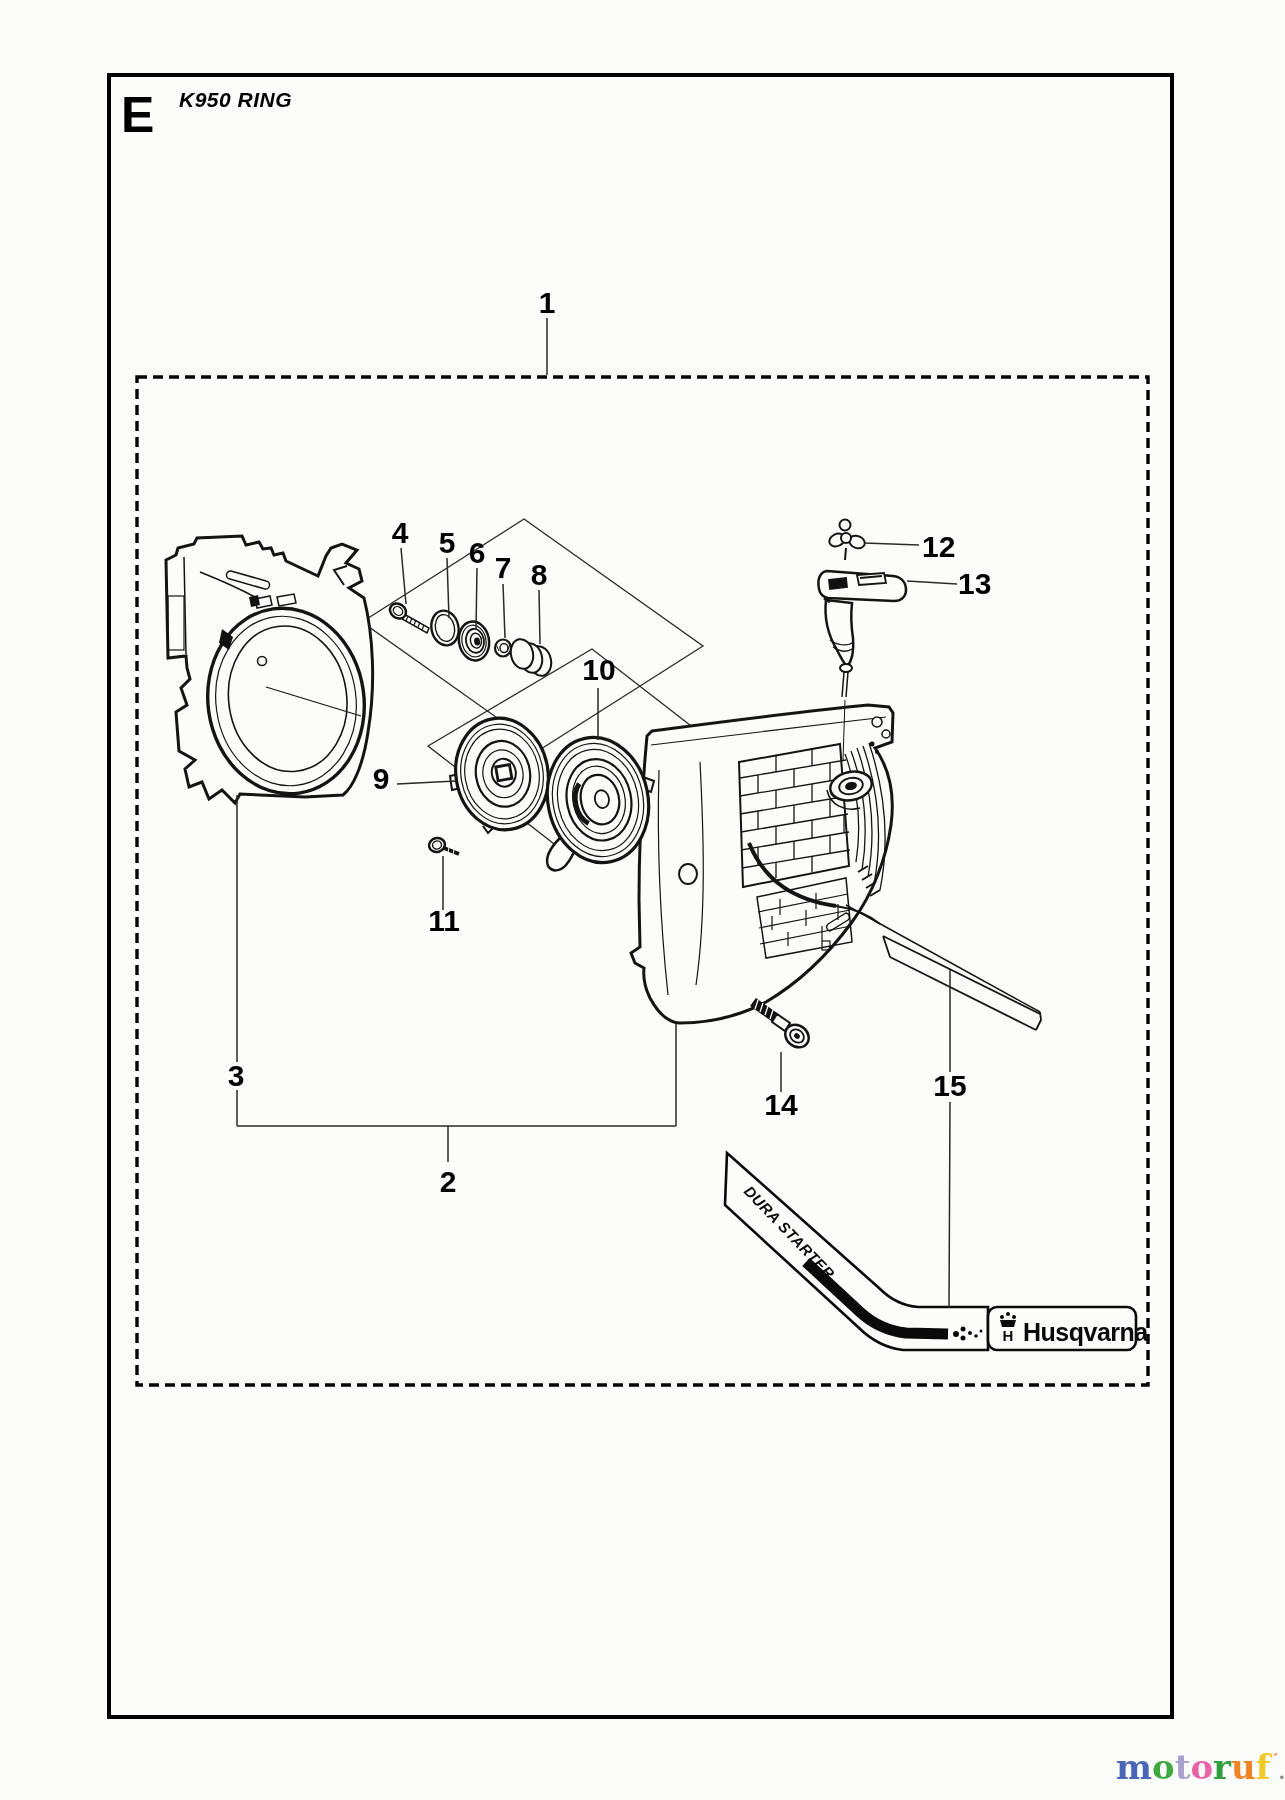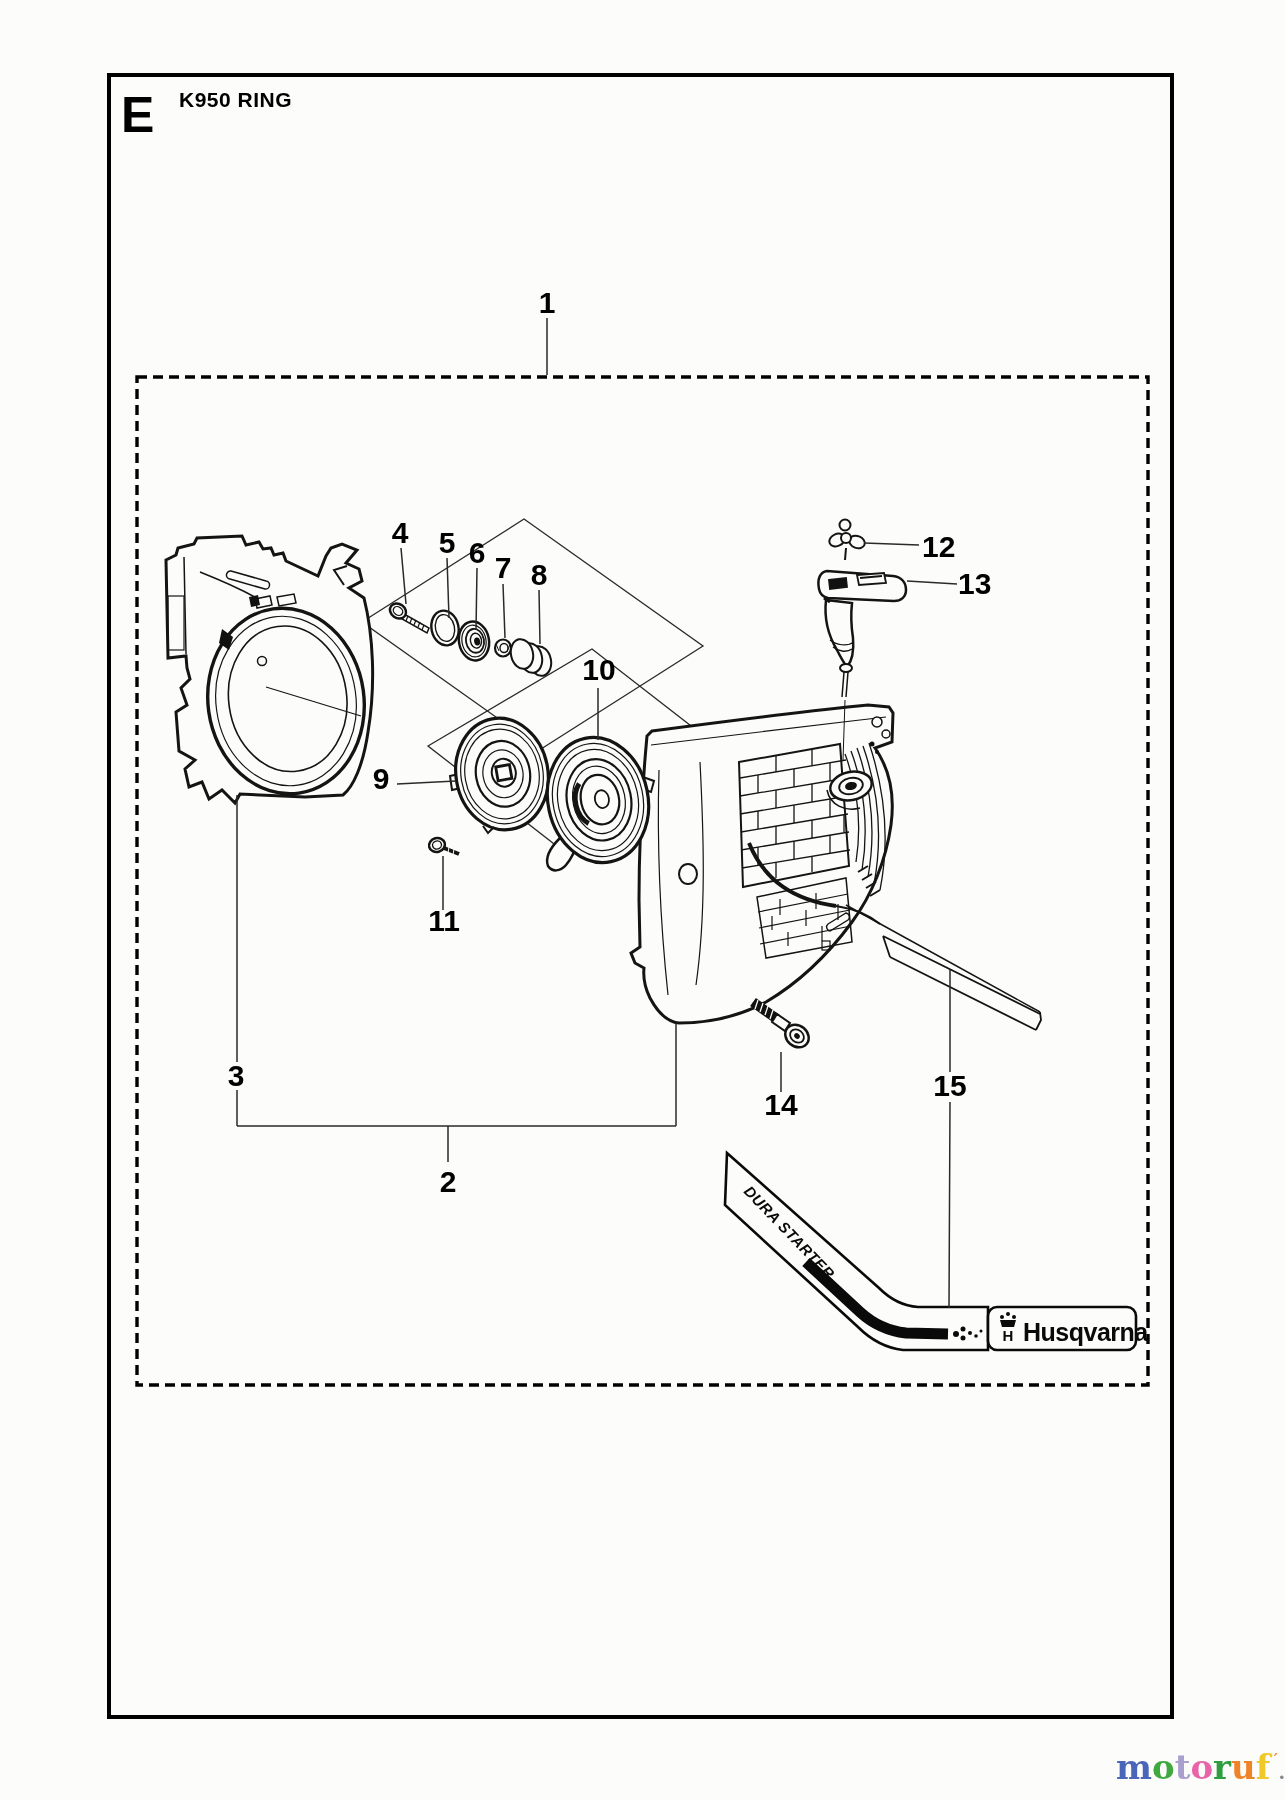--- a/index.html
+++ b/index.html
@@ -8,21 +8,21 @@
     background:#fcfcfa;font-family:"Liberation Sans",sans-serif;color:#000;
   }
   .frame{
     position:absolute;left:107px;top:73px;width:1059px;height:1638px;
     border:4.5px solid #000;background:transparent;
   }
   .section-letter{
     position:absolute;left:121px;top:90px;font-size:50px;font-weight:bold;line-height:1;
   }
   .doc-title{
-    position:absolute;left:179px;top:88px;font-size:21px;font-weight:bold;letter-spacing:.5px;
+    position:absolute;left:179px;top:88px;font-size:21px;font-weight:bold;letter-spacing:.5px;font-style:italic;
   }
   svg.diagram{position:absolute;left:0;top:0;}
   .plabel{font:bold 30px "Liberation Sans",sans-serif;fill:#000;}
   .decaltxt{font:italic bold 15px "Liberation Sans",sans-serif;fill:#0a0a0a;letter-spacing:.5px;}
   .brandtxt{font:bold 25px "Liberation Sans",sans-serif;fill:#0a0a0a;letter-spacing:-.5px;}
   .marktxt{font:bold 15px "Liberation Sans",sans-serif;fill:#0a0a0a;}
   .watermark{
     position:absolute;left:1116px;top:1750px;white-space:nowrap;
     font-family:"DejaVu Serif",serif;font-weight:bold;font-size:34px;line-height:1;
   }

